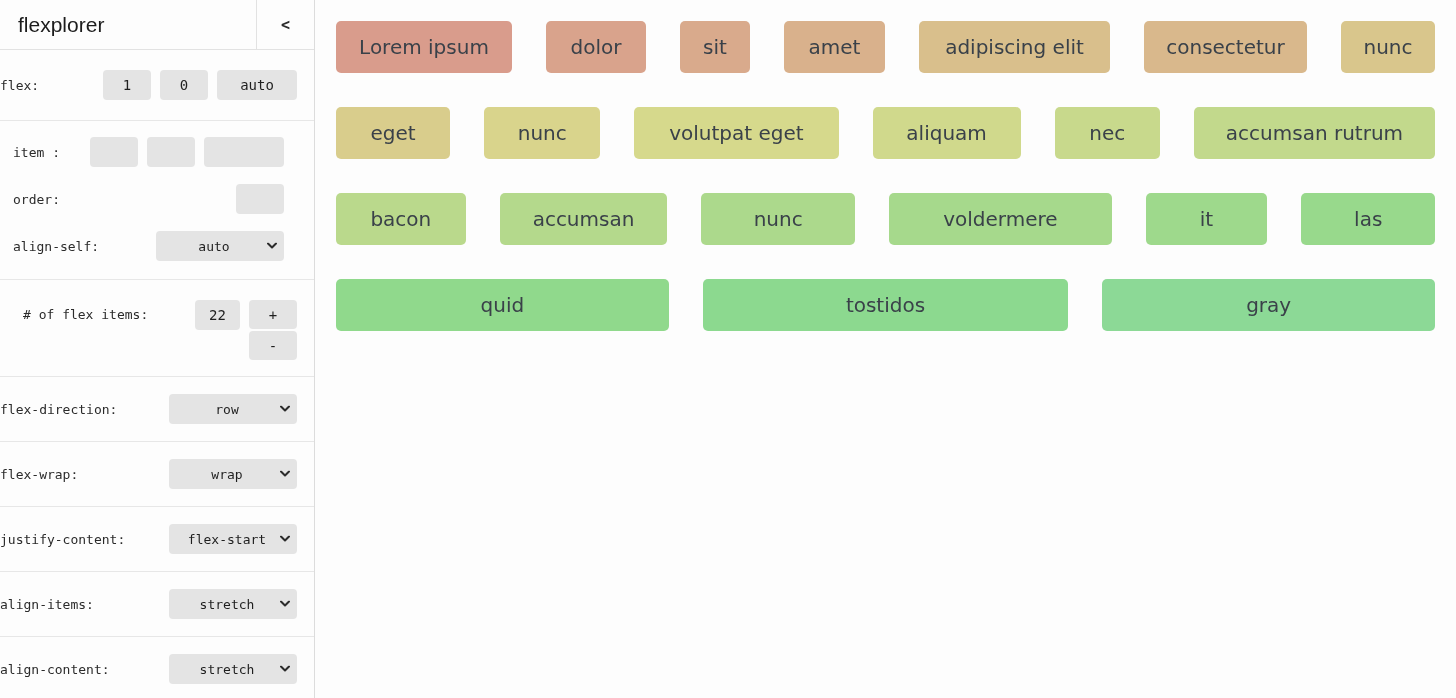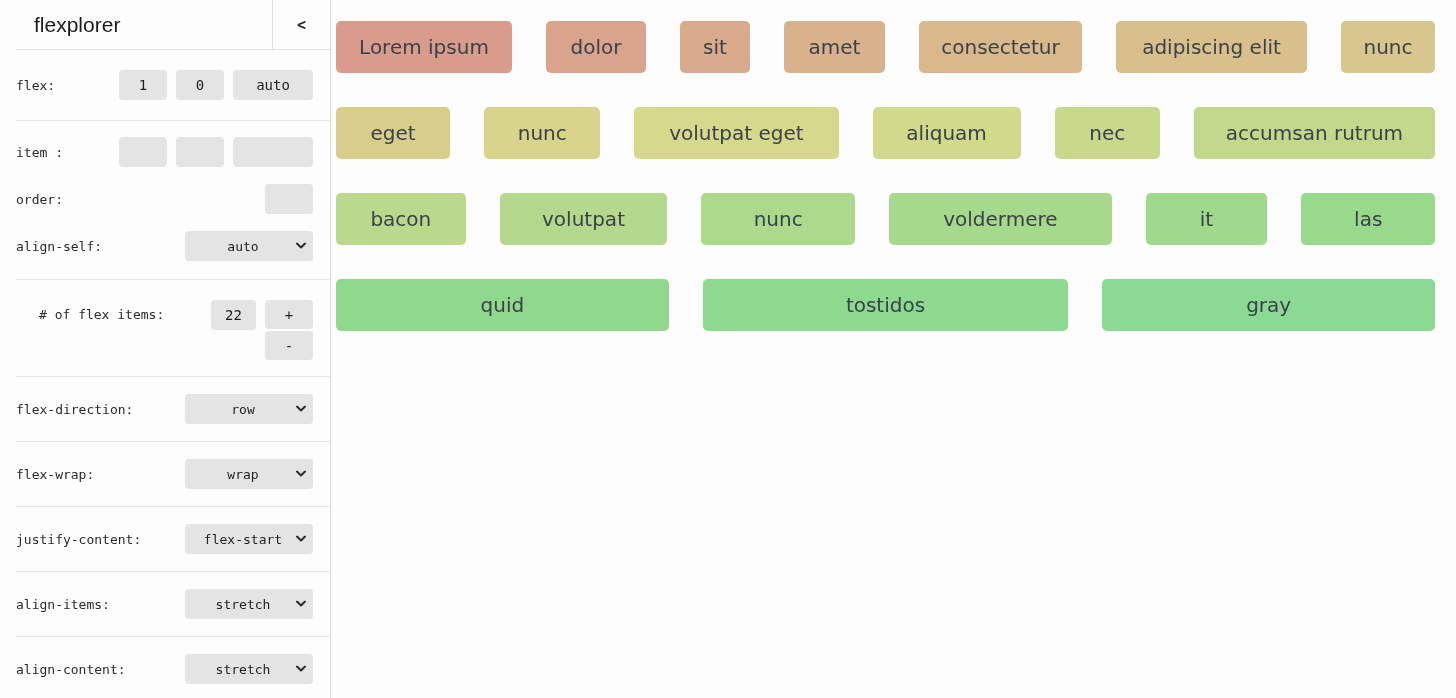--- a/index.html
+++ b/index.html
@@ -6,21 +6,21 @@
   html, body { margin: 0; padding: 0; }
   body {
     width: 1456px; height: 698px; overflow: hidden;
     background: #fdfdfd;
     font-family: "Liberation Sans", sans-serif;
     color: #222;
   }
 
   
   .sidebar {
-    position: fixed; top: 0; left: 16px; bottom: 0;
+    position: fixed; top: 0; left: 0; bottom: 0;
     width: 315px; background: #fdfdfd;
     border-right: 1px solid #dcdcdc;
   }
   .header {
     height: 50px; display: flex; align-items: stretch;
     border-bottom: 1px solid #e2e2e2;
   }
   .header-title {
     flex: 1; display: flex; align-items: center;
     padding-left: 18px; font-size: 21px; color: #1c1c1c;
@@ -61,21 +61,21 @@
     font-size: 13px; color: #1f1f1f;
     text-align: center; text-align-last: center;
     padding: 0 16px 0 4px; cursor: pointer;
   }
   .chev {
     position: absolute; right: 7px; top: 50%; transform: translateY(-50%);
     pointer-events: none; display: flex;
   }
 
   #sec-flex  { padding: 20px 0; }
-  #sec-item  { padding: 16px 0 18px; display: flex; flex-direction: column; gap: 17px; }
+  #sec-item  { padding: 16px 13px 18px; display: flex; flex-direction: column; gap: 17px; }
   #sec-count { padding: 20px 0 16px; }
   .sec-sel   { padding: 17px 0; }
 
   .count-row { align-items: flex-start; margin-left: 23px; }
   .count-row .lbl { line-height: 30px; }
   .btncol { display: flex; flex-direction: column; gap: 2px; width: 48px; flex: 0 0 auto; }
   .pmbtn {
     height: 29px; width: 48px;
     background: #e4e4e4; border: none; border-radius: 4px;
     font-family: "DejaVu Sans Mono", monospace;
@@ -234,31 +234,31 @@
     </div>
   </div>
 
 </div>
 
 <div class="main">
   <div class="box" style="flex:1 0 175px;background:hsl(12,50%,70%)">Lorem ipsum</div>
   <div class="box" style="flex:1 0 99px;background:hsl(18,50%,70%)">dolor</div>
   <div class="box" style="flex:1 0 69px;background:hsl(23,50%,70%)">sit</div>
   <div class="box" style="flex:1 0 100px;background:hsl(29,50%,70%)">amet</div>
+  <div class="box" style="flex:1 0 190px;background:hsl(40,50%,70%)">adipiscing elit</div>
   <div class="box" style="flex:1 0 162px;background:hsl(34,50%,70%)">consectetur</div>
-  <div class="box" style="flex:1 0 190px;background:hsl(40,50%,70%)">adipiscing elit</div>
   <div class="box" style="flex:1 0 93px;background:hsl(45,50%,70%)">nunc</div>
   <div class="box" style="flex:1 0 98px;background:hsl(51,50%,70%)">eget</div>
   <div class="box" style="flex:1 0 100px;background:hsl(56,50%,70%)">nunc</div>
   <div class="box" style="flex:1 0 188px;background:hsl(62,50%,70%)">volutpat eget</div>
   <div class="box" style="flex:1 0 132px;background:hsl(67,50%,70%)">aliquam</div>
   <div class="box" style="flex:1 0 89px;background:hsl(73,50%,70%)">nec</div>
   <div class="box" style="flex:1 0 225px;background:hsl(78,50%,70%)">accumsan rutrum</div>
   <div class="box" style="flex:1 0 113px;background:hsl(84,50%,70%)">bacon</div>
-  <div class="box" style="flex:1 0 151px;background:hsl(89,50%,70%)">volutpat</div>
+  <div class="box" style="flex:1 0 151px;background:hsl(89,50%,70%)">accumsan</div>
   <div class="box" style="flex:1 0 137px;background:hsl(95,50%,70%)">nunc</div>
   <div class="box" style="flex:1 0 206px;background:hsl(100,50%,70%)">voldermere</div>
   <div class="box" style="flex:1 0 105px;background:hsl(106,50%,70%)">it</div>
   <div class="box" style="flex:1 0 117px;background:hsl(111,50%,70%)">las</div>
   <div class="box" style="flex:1 0 134px;background:hsl(117,50%,70%)">quid</div>
   <div class="box" style="flex:1 0 167px;background:hsl(122,50%,70%)">tostidos</div>
   <div class="box" style="flex:1 0 134px;background:hsl(128,50%,70%)">gray</div>
 </div>
 
 </body></html>

